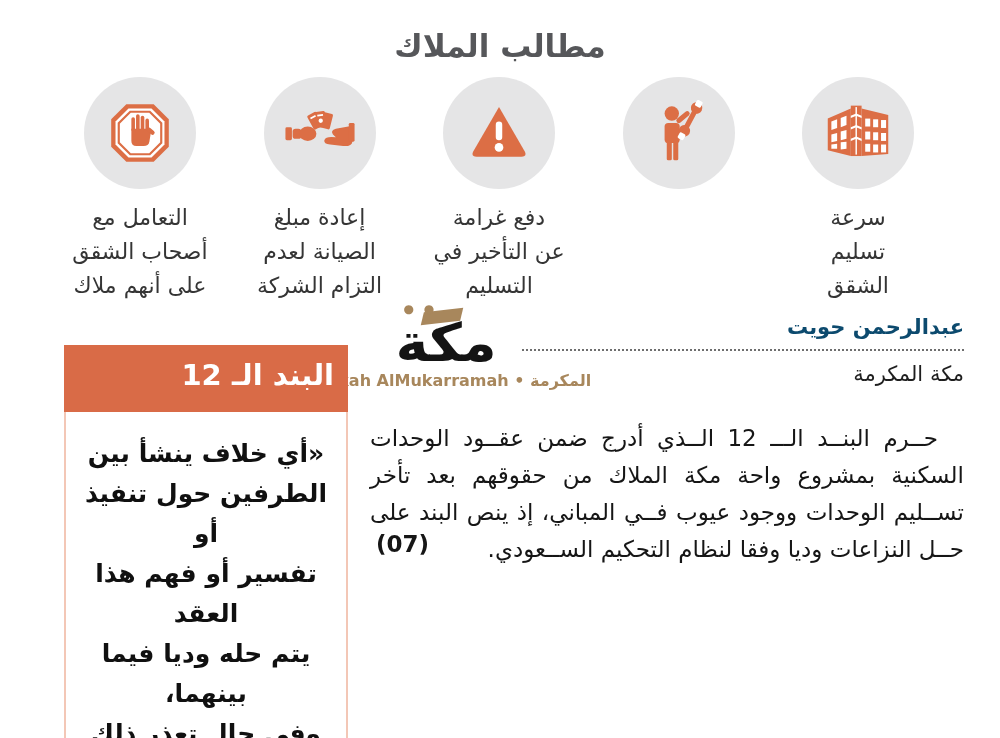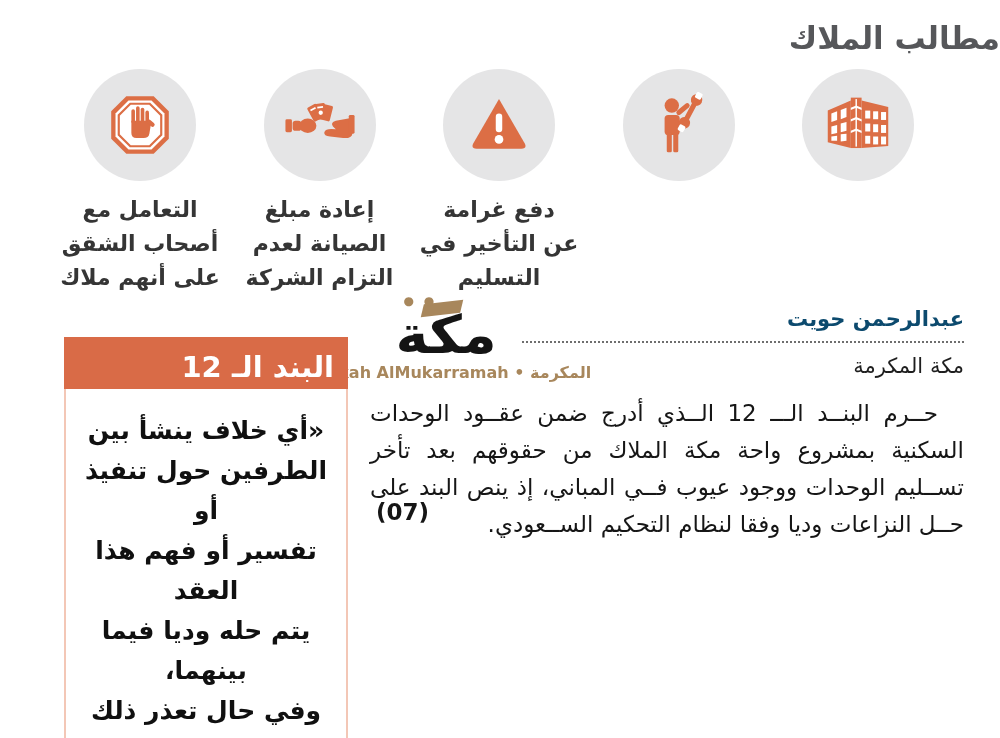--- a/index.html
+++ b/index.html
@@ -12,56 +12,56 @@
     --text-dark:#161616;
   }
   *{box-sizing:border-box;}
   html,body{margin:0;padding:0;}
   body{
     width:1000px;height:738px;overflow:hidden;background:#fff;
     font-family:"DejaVu Sans","Liberation Sans",sans-serif;
     direction:rtl;
   }
   .title{
-    text-align:right;font-size:31px;font-weight:bold;color:var(--title-gray,#56575A);
-    padding-top:20px;line-height:1.2;
+    text-align:center;font-size:31px;font-weight:bold;color:var(--title-gray,#56575A);
+    padding-top:28px;line-height:1.2;
   }
   .icons-row{display:flex;justify-content:space-between;padding:12px 54px 0 52px;}
   .demand{width:176px;display:flex;flex-direction:column;align-items:center;}
   .circle{
     width:112px;height:112px;border-radius:50%;background:var(--circle-bg,#E5E5E6);
     display:flex;align-items:center;justify-content:center;flex:0 0 auto;
   }
   .circle svg{width:72px;height:72px;display:block;}
   .fg{fill:var(--accent-orange,#DC6E45);}
   .wh{fill:#fff;}
   .fg-stroke{fill:none;stroke:var(--accent-orange,#DC6E45);stroke-width:3;}
   .demand-label{
-    margin-top:12px;font-size:22px;font-weight:bold;color:#353535;
+    margin-top:12px;font-size:22px;font-weight:normal;color:#353535;
     text-align:center;line-height:34px;white-space:pre-line;
   }
   .content{display:flex;gap:22px;padding:12px 36px 0 64px;align-items:flex-start;}
   .col-main{flex:1;min-width:0;}
   .col-side{width:284px;flex:0 0 284px;margin-top:30px;}
   .byline-row{display:flex;align-items:flex-start;}
   .byline-stack{flex:1;min-width:0;}
   .reporter{font-size:21px;font-weight:bold;color:#0c4a6e;padding-bottom:10px;border-bottom:2px dotted #6E6E6E;}
   .city{font-size:21px;font-weight:normal;color:#1E1E1E;padding-top:11px;}
   .logo{width:152px;flex:0 0 152px;display:flex;flex-direction:column;align-items:center;padding-top:0;}
   .logo-mark{position:relative;line-height:1;}
   .logo-word{font-size:56px;font-weight:900;color:#141414;line-height:1;transform:scaleY(.94);}
   .logo-kaaba{position:absolute;top:-5px;right:36px;width:38px;height:13px;background:var(--logo-tan,#A8875C);transform:skewX(-20deg) rotate(-7deg);}
   .logo-dots{position:absolute;top:-12px;left:8px;color:var(--logo-tan,#A8875C);font-size:12px;letter-spacing:3px;}
   .logo-sub{font-size:16px;font-weight:bold;color:var(--logo-tan,#A8875C);direction:ltr;white-space:nowrap;}
-  .article{position:relative;margin-top:13px;font-size:23px;line-height:37px;color:var(--text-dark,#161616);text-align:justify;}
+  .article{position:relative;margin-top:30px;font-size:23px;line-height:37px;color:var(--text-dark,#161616);text-align:justify;}
   .article p{margin:0;text-indent:26px;}
-  .page-num{position:absolute;left:6px;bottom:12px;font-weight:bold;font-size:23px;direction:ltr;}
+  .page-num{position:absolute;left:6px;bottom:5px;font-weight:bold;font-size:23px;direction:ltr;}
   .side-box-title{
     background:var(--box-orange,#D96B47);color:#fff;font-size:29px;font-weight:bold;
-    padding:13px 14px 4px;text-align:right;line-height:1.2;
+    padding:13px 14px 19px;text-align:right;line-height:1.2;
   }
   .side-quote{
     border-left:2px solid var(--quote-border,#F3C7B6);
     border-right:2px solid var(--quote-border,#F3C7B6);
     padding:22px 6px 26px;text-align:center;font-size:25px;font-weight:bold;
     line-height:40px;color:#101010;white-space:pre-line;
   }
 </style>
 </head>
 <body>
@@ -94,20 +94,23 @@
             <rect x="82" y="32" width="7" height="11"></rect>
           <rect x="60" y="48" width="7" height="11"></rect>
             <rect x="71" y="49" width="7" height="11"></rect>
             <rect x="82" y="50" width="7" height="11"></rect>
           <rect x="60" y="65" width="7" height="11"></rect>
             <rect x="71" y="66" width="7" height="11"></rect>
             <rect x="82" y="66" width="7" height="11"></rect>
         </g>
       </svg>
     </div>
+    <div class="demand-label">سرعة
+تسليم
+الشقق</div>
   </div>
 
   <div class="demand">
     <div class="circle">
       <svg viewBox="0 0 100 100">
         <g class="fg">
           <circle cx="40" cy="23" r="10"></circle>
           <rect x="30" y="36" width="21" height="28" rx="5"></rect>
           <rect x="33" y="60" width="7" height="28" rx="2"></rect>
           <rect x="42" y="60" width="7" height="28" rx="2"></rect>

